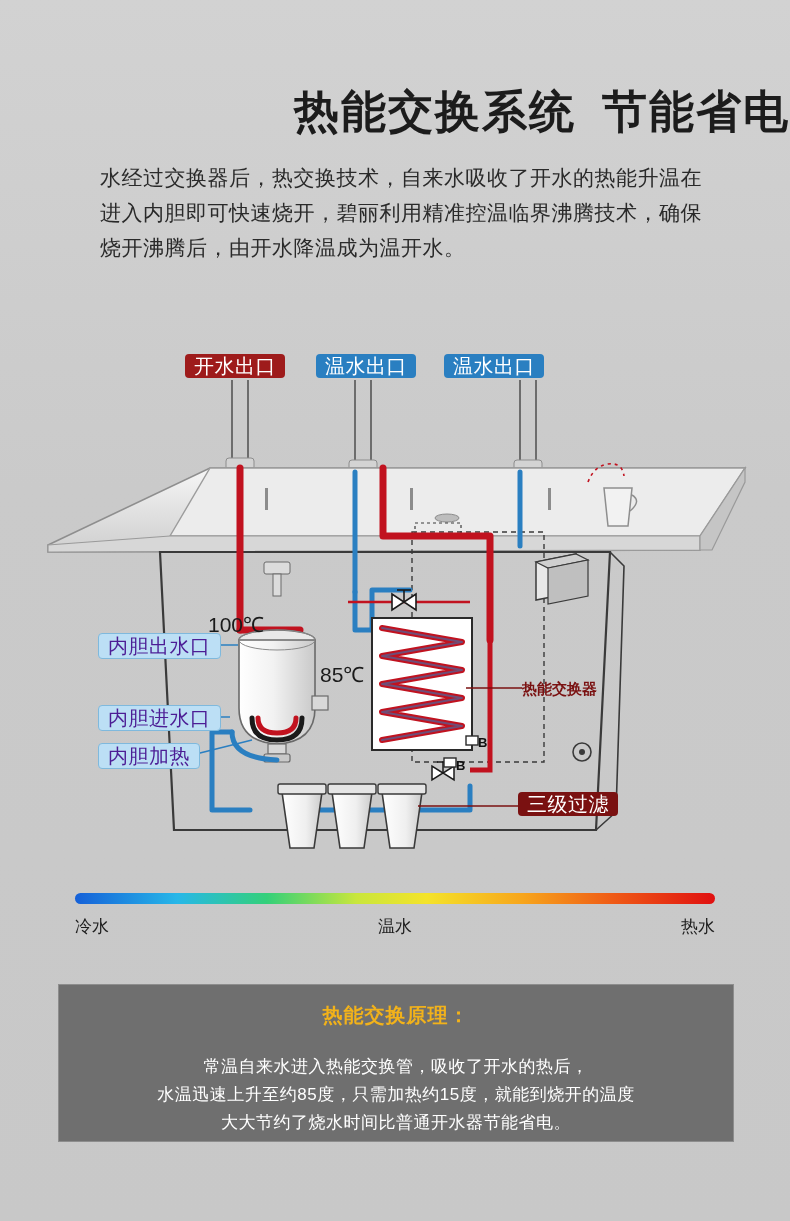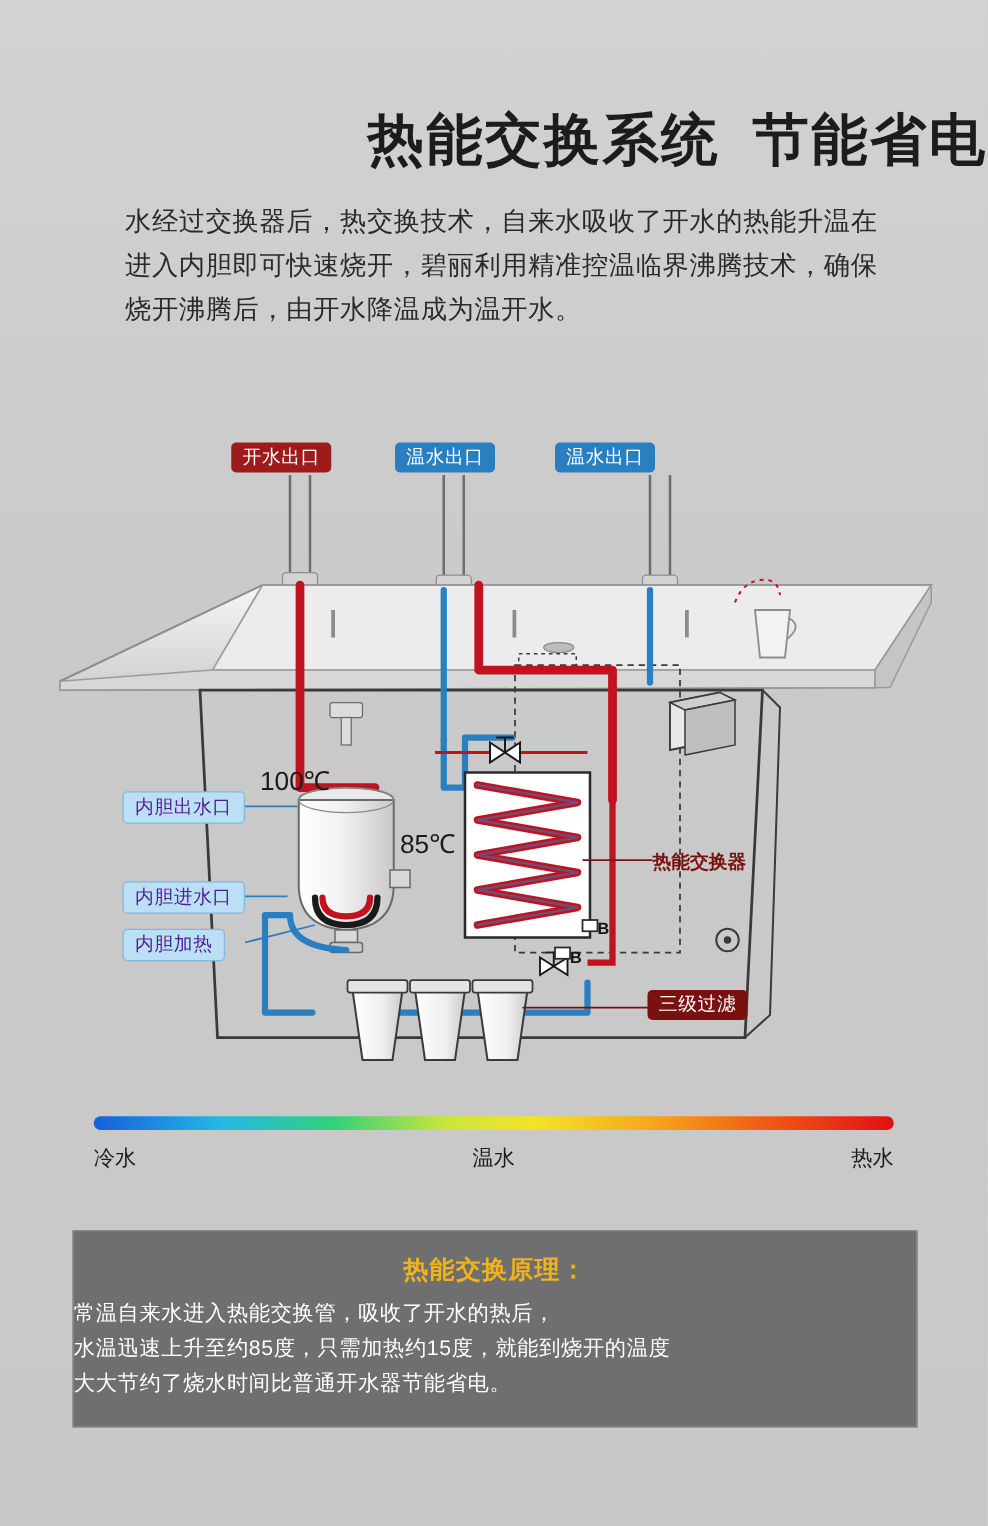--- a/index.html
+++ b/index.html
@@ -52,21 +52,21 @@
     top: 340px;
     left: 0;
     width: 790px;
     height: 520px;
   }
   .diagram svg { display:block; }
 
   
   .tag {
     position: absolute;
-    font-size: 15px;
+    font-size: 20px;
     color: #fff;
     border-radius: 4px;
     padding: 4px 9px;
     white-space: nowrap;
     letter-spacing: 0.5px;
     line-height: 16px;
     text-align: right;
   }
   .tag.red  { background: #9e1b1b; }
   .tag.blue { background: #2a7fc1; }
@@ -129,21 +129,22 @@
   }
   .panel-title {
     margin-top: 17px;
     text-align: center;
     color: #f2b21a;
     font-size: 20px;
     font-weight: bold;
     letter-spacing: 1px;
   }
   .panel-body {
-    margin-top: 8px;
+    margin-top: 24px;
+    text-align: center;
     color: #ffffff;
     font-size: 17px;
     line-height: 28px;
     letter-spacing: 0.5px;
   }
 </style>
 </head>
 <body>
 
 <div class="page">

